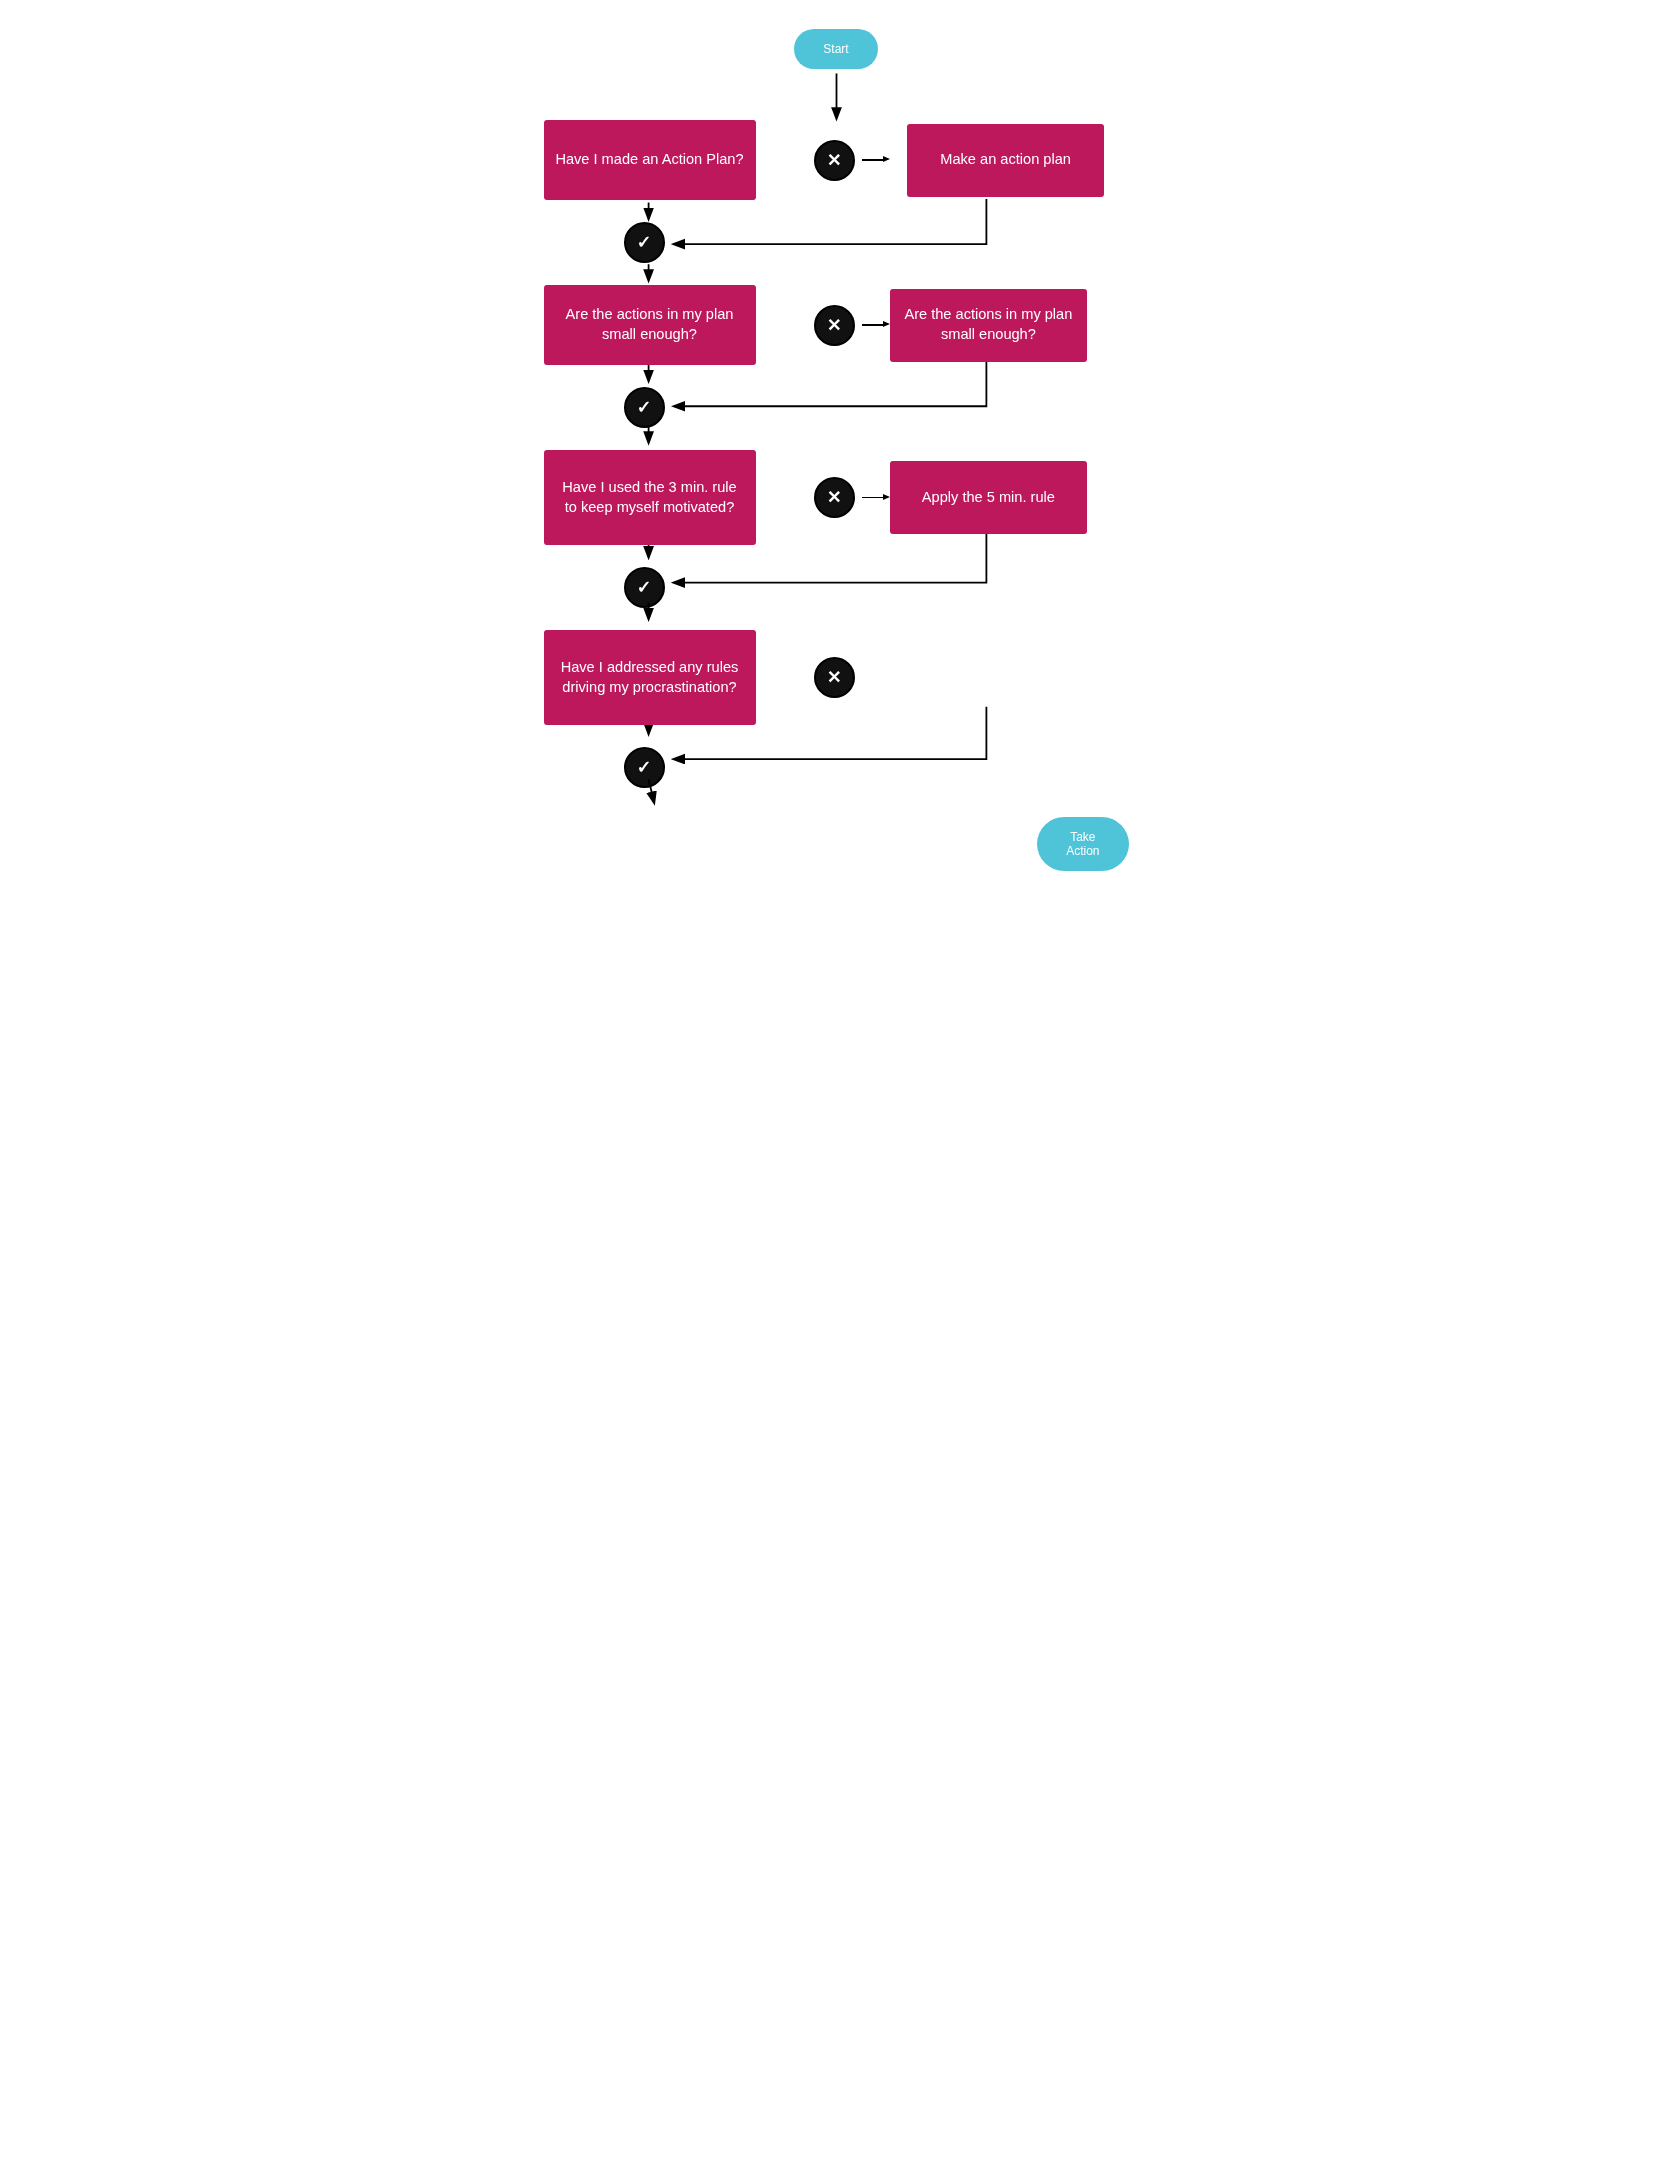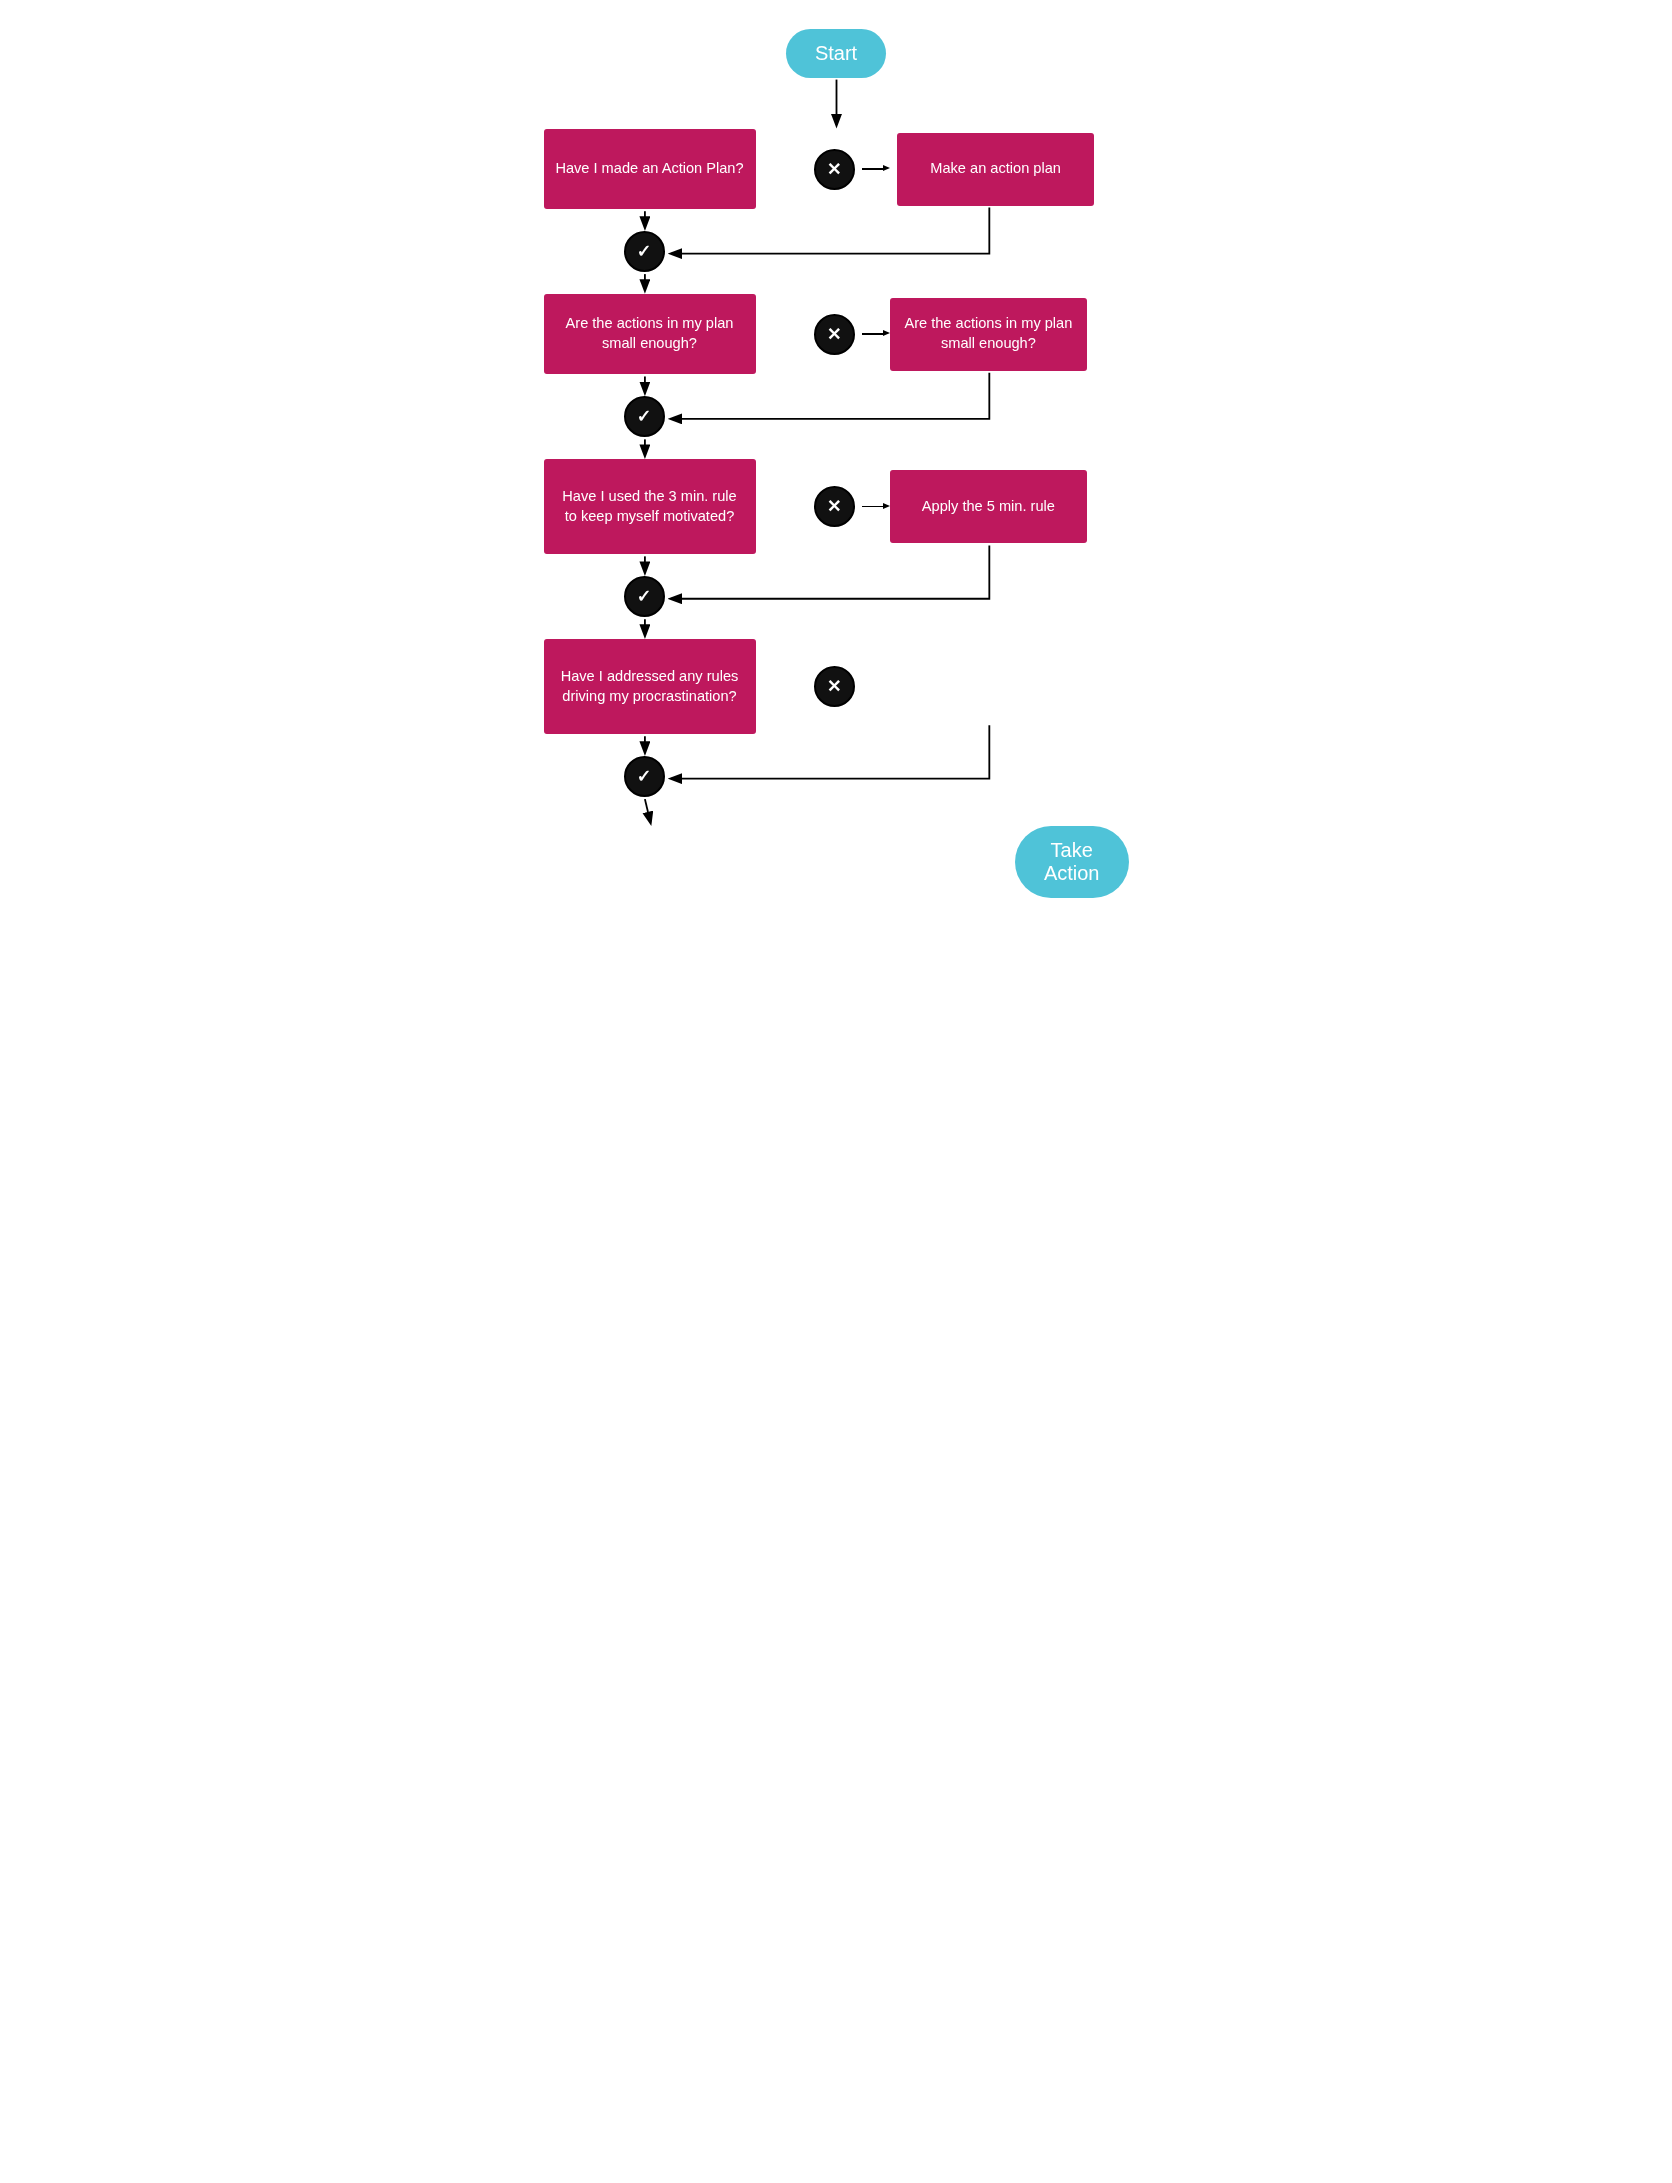--- a/index.html
+++ b/index.html
@@ -15,21 +15,21 @@
     .flowchart {
       position: relative;
       width: 585px;
     }
     
     .node-start, .node-end {
       background: #4FC3D8;
       color: #fff;
       border-radius: 37px;
       text-align: center;
-      font-size: 20px;
+      font-size: 12px;
       font-weight: 500;
       padding: 13px 29px;
       display: inline-block;
     }
     .node-rect {
       background: #be185d;
       color: #fff;
       border-radius: 2.9px;
       text-align: center;
       font-size: 14.6px;
@@ -141,21 +141,21 @@
     </div>
 
     <div style="display:flex; align-items:center; margin: 0 7.3px;">
       <div class="circle-icon cross" id="cross-1">✕</div>
     </div>
 
     <div style="display:flex; align-items:center; flex:1;">
       <div style="width:22px; height:1.8px; background:#000; position:relative;">
         <div style="position:absolute; right:-5.8px; top:-2.9px; width:0; height:0; border-top:3.7px solid transparent; border-bottom:3.7px solid transparent; border-left:7.3px solid #000;"></div>
       </div>
-      <div class="node-rect right" id="node-r1" style="margin-left:13px;">Make an
+      <div class="node-rect right" id="node-r1" style="margin-left:23px;">Make an
 action plan</div>
     </div>
   </div>
 
   <div style="height: 22px;"></div>
   <div style="display:flex; align-items:center; padding-left:80px;">
     <div class="circle-icon check" id="check-1">✓</div>
   </div>
   <div style="height: 22px;"></div>
 

